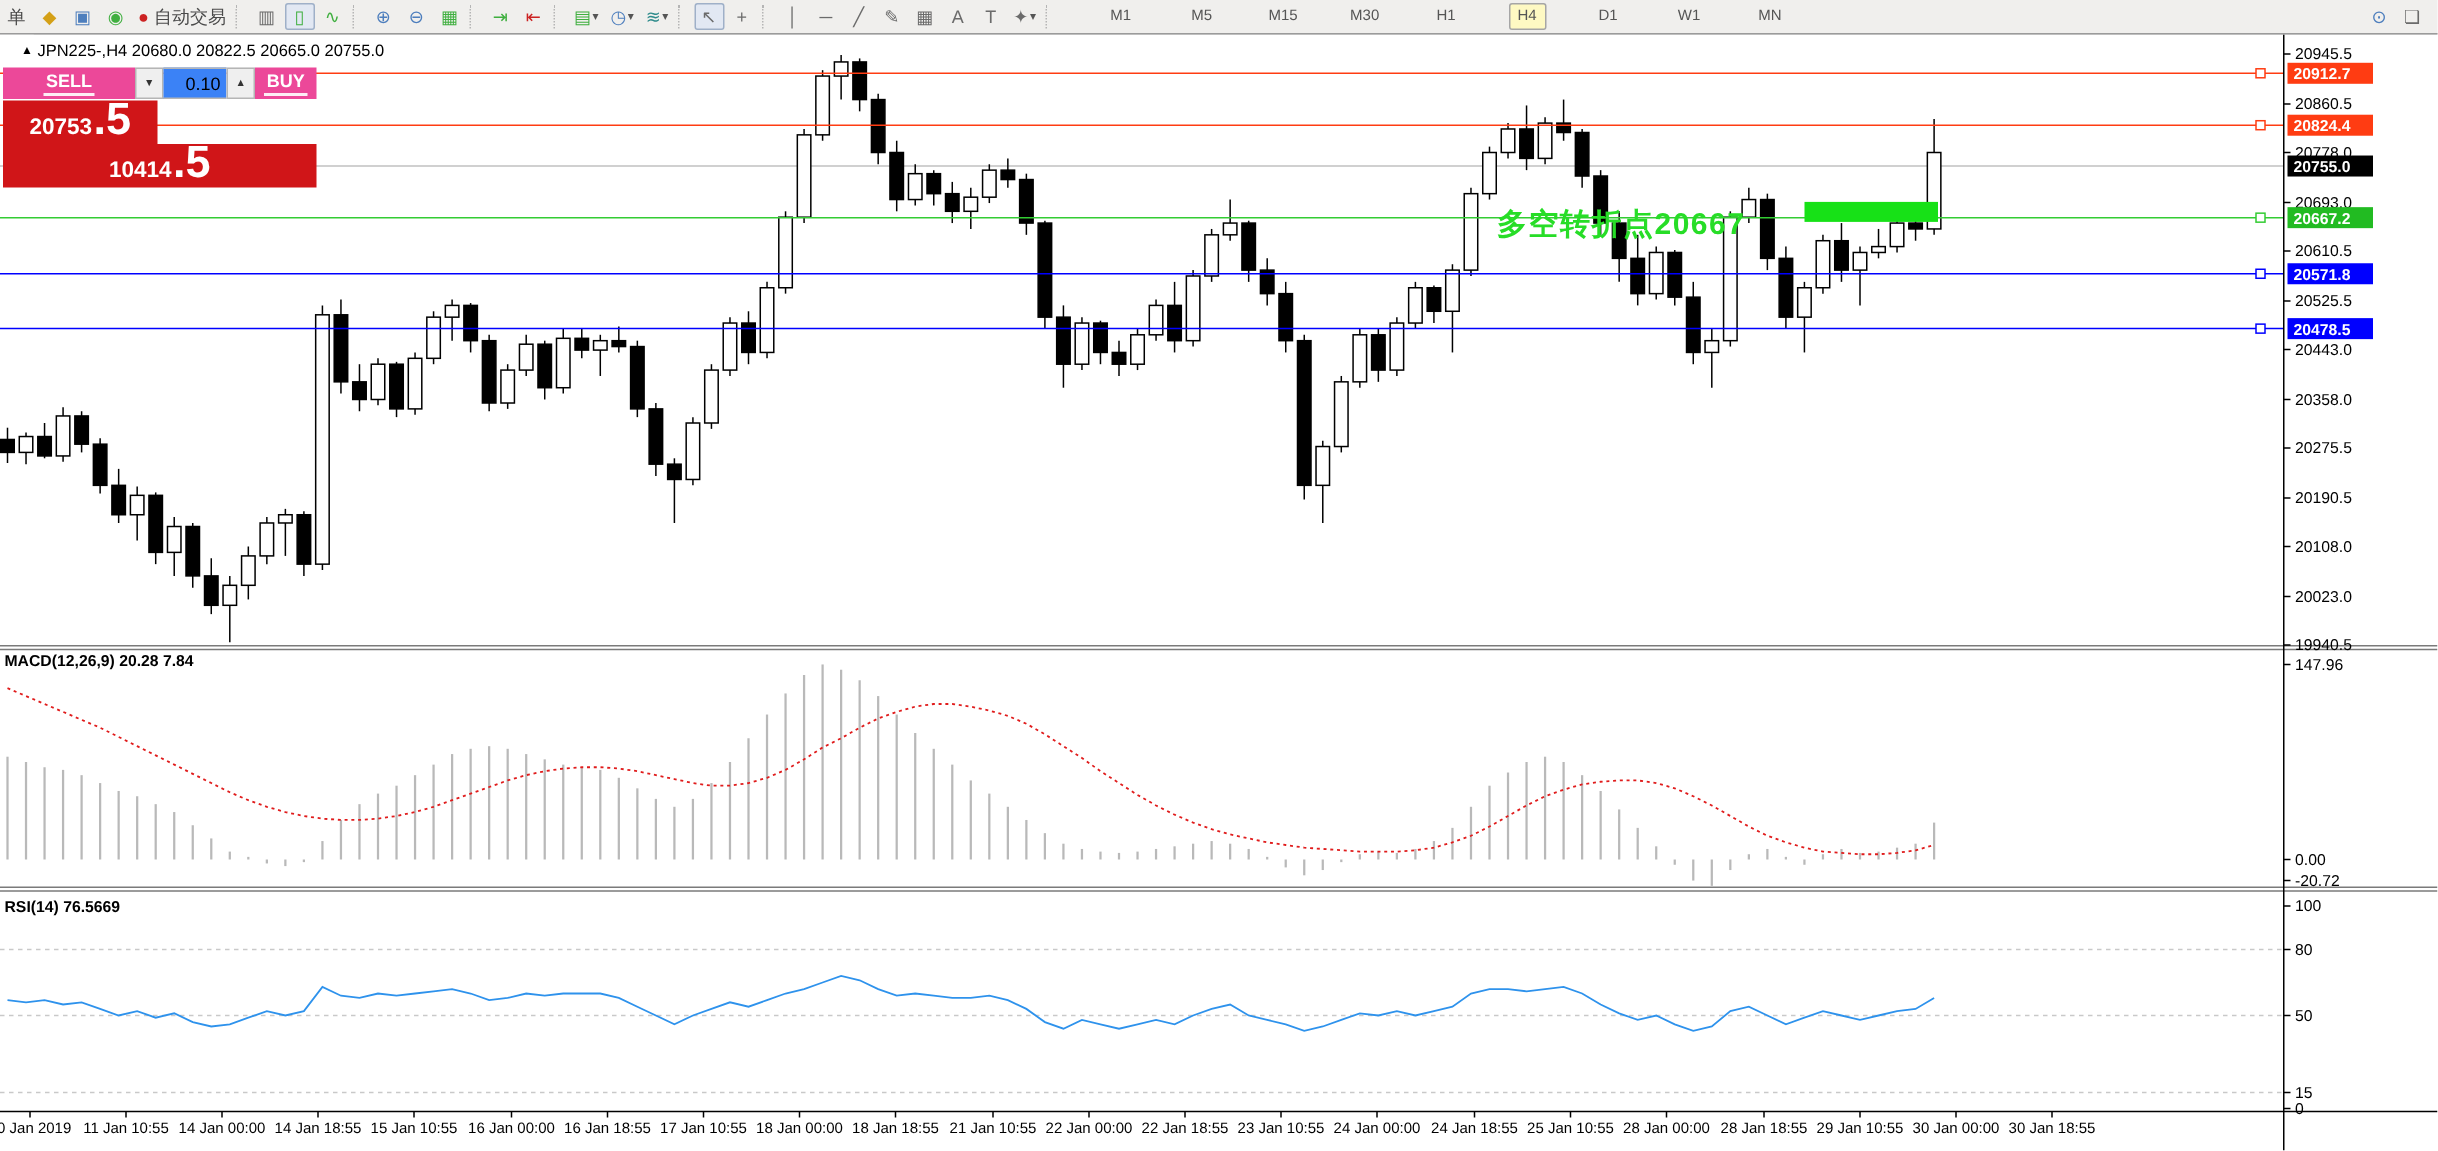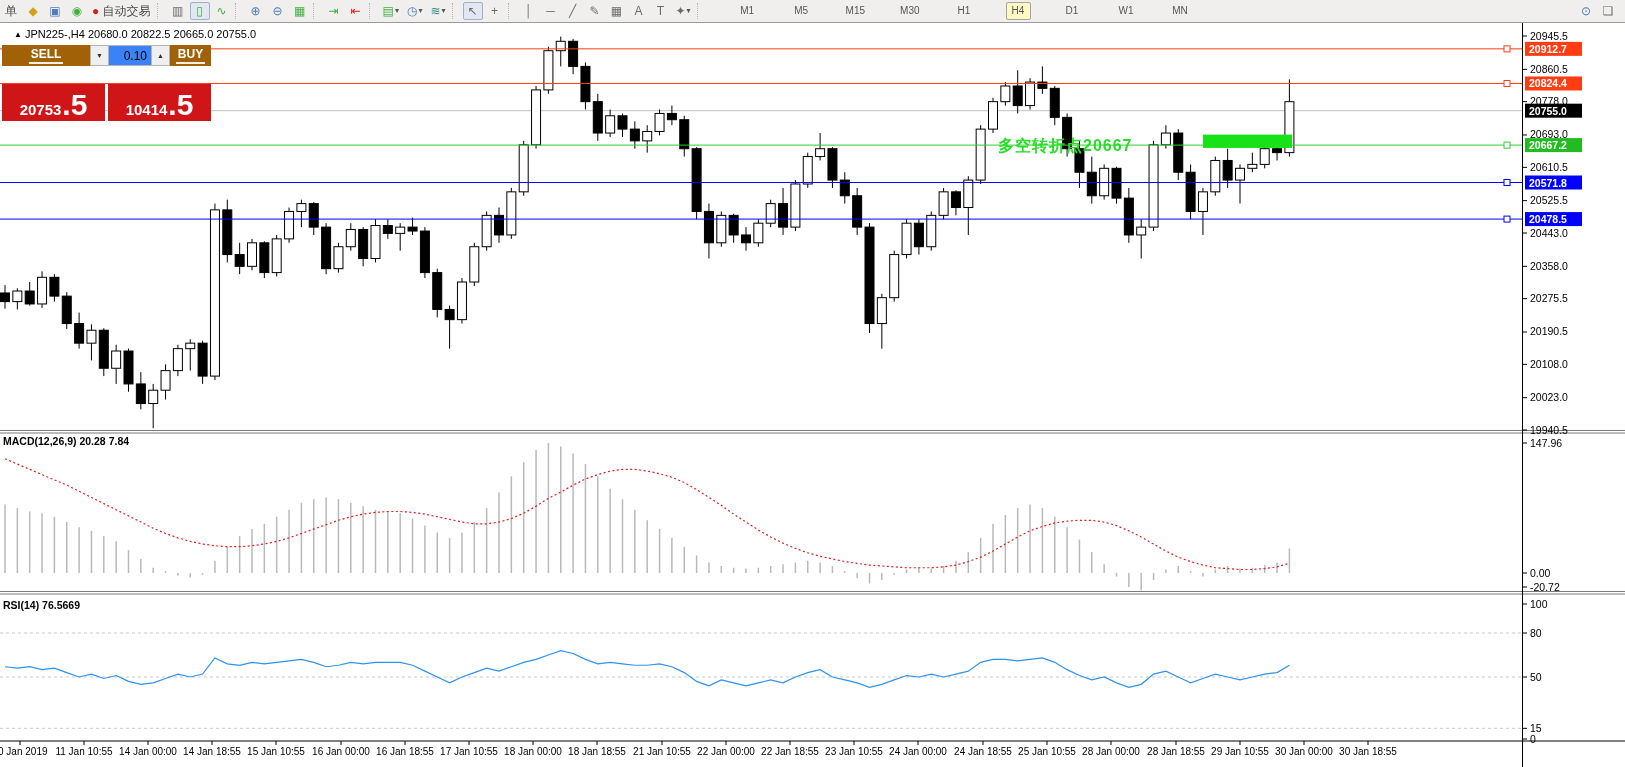--- a/index.html
+++ b/index.html
@@ -17,36 +17,36 @@
   .tf{font-size:10px;color:#555;min-width:25px;margin-left:28px;}
   .tf.pressed{background:#fef9c3;border:1px solid #a6a6a6;}
   .tb-right{margin-left:auto;display:flex;align-items:center;padding-right:6px;}
   .glyph{display:inline-block;}
   .g-gold{color:#d4a017}.g-blue{color:#4d7ebd}.g-green{color:#3faf3f}.g-red{color:#cc2222}
   .g-teal{color:#2e8b8b}.g-gray{color:#6b6b6b}
   
   .symbol-info{position:absolute;left:14px;top:28px;font-size:11px;color:#000;z-index:3;}
   .symbol-info .tri{font-size:8px;margin-right:3px;vertical-align:1px;}
   .pane-label{position:absolute;font-size:10.5px;color:#000;z-index:3;font-weight:bold;}
-  .annotation{position:absolute;left:998px;top:136px;font-size:16px;font-weight:bold;
+  .annotation{position:absolute;left:998px;top:136px;font-size:20px;font-weight:bold;
               color:#27dd27;z-index:4;letter-spacing:1px;}
   
   .trade-panel{position:absolute;left:2px;top:45px;width:209px;z-index:6;}
   .tp-row{display:flex;height:21px;}
-  .tp-btn{background:#a16207;color:#fff;display:flex;align-items:center;justify-content:center;
+  .tp-btn{background:#ec4899;color:#fff;display:flex;align-items:center;justify-content:center;
           font-size:12px;font-weight:bold;}
   .tp-btn .tp-lbl{border-bottom:2px solid rgba(255,255,255,.9);padding:0 2px 1px 2px;}
   .tp-sell{width:88px;}
   .tp-buy{flex:1;}
   .tp-spin{width:19px;background:#efefef;border:1px solid #b5b5b5;box-sizing:border-box;
            display:flex;align-items:center;justify-content:center;font-size:7px;color:#333;}
   .tp-vol{width:42px;background:#3b82f6;border:1px solid #b5b5b5;border-left:none;border-right:none;
           box-sizing:border-box;font-size:12px;color:#000;display:flex;align-items:center;
           justify-content:flex-end;padding-right:4px;}
-  .tp-prices{display:flex;margin-top:18px;height:37px;}
+  .tp-prices{display:flex;margin-top:1px;height:37px;flex-direction:column;}
   .tp-price{background:#d01518;color:#fff;display:flex;align-items:flex-end;justify-content:center;
             padding-bottom:3px;}
   .tp-price.sell{width:103px;margin-right:3px;}
   .tp-price.buy{flex:1;}
   .tp-main{font-size:15px;font-weight:bold;line-height:17px;}
   .tp-big{font-size:30px;font-weight:bold;line-height:26px;margin-left:1px;}
   svg text{font-family:"Liberation Sans",sans-serif;}
 </style>
 </head>
 <body>

